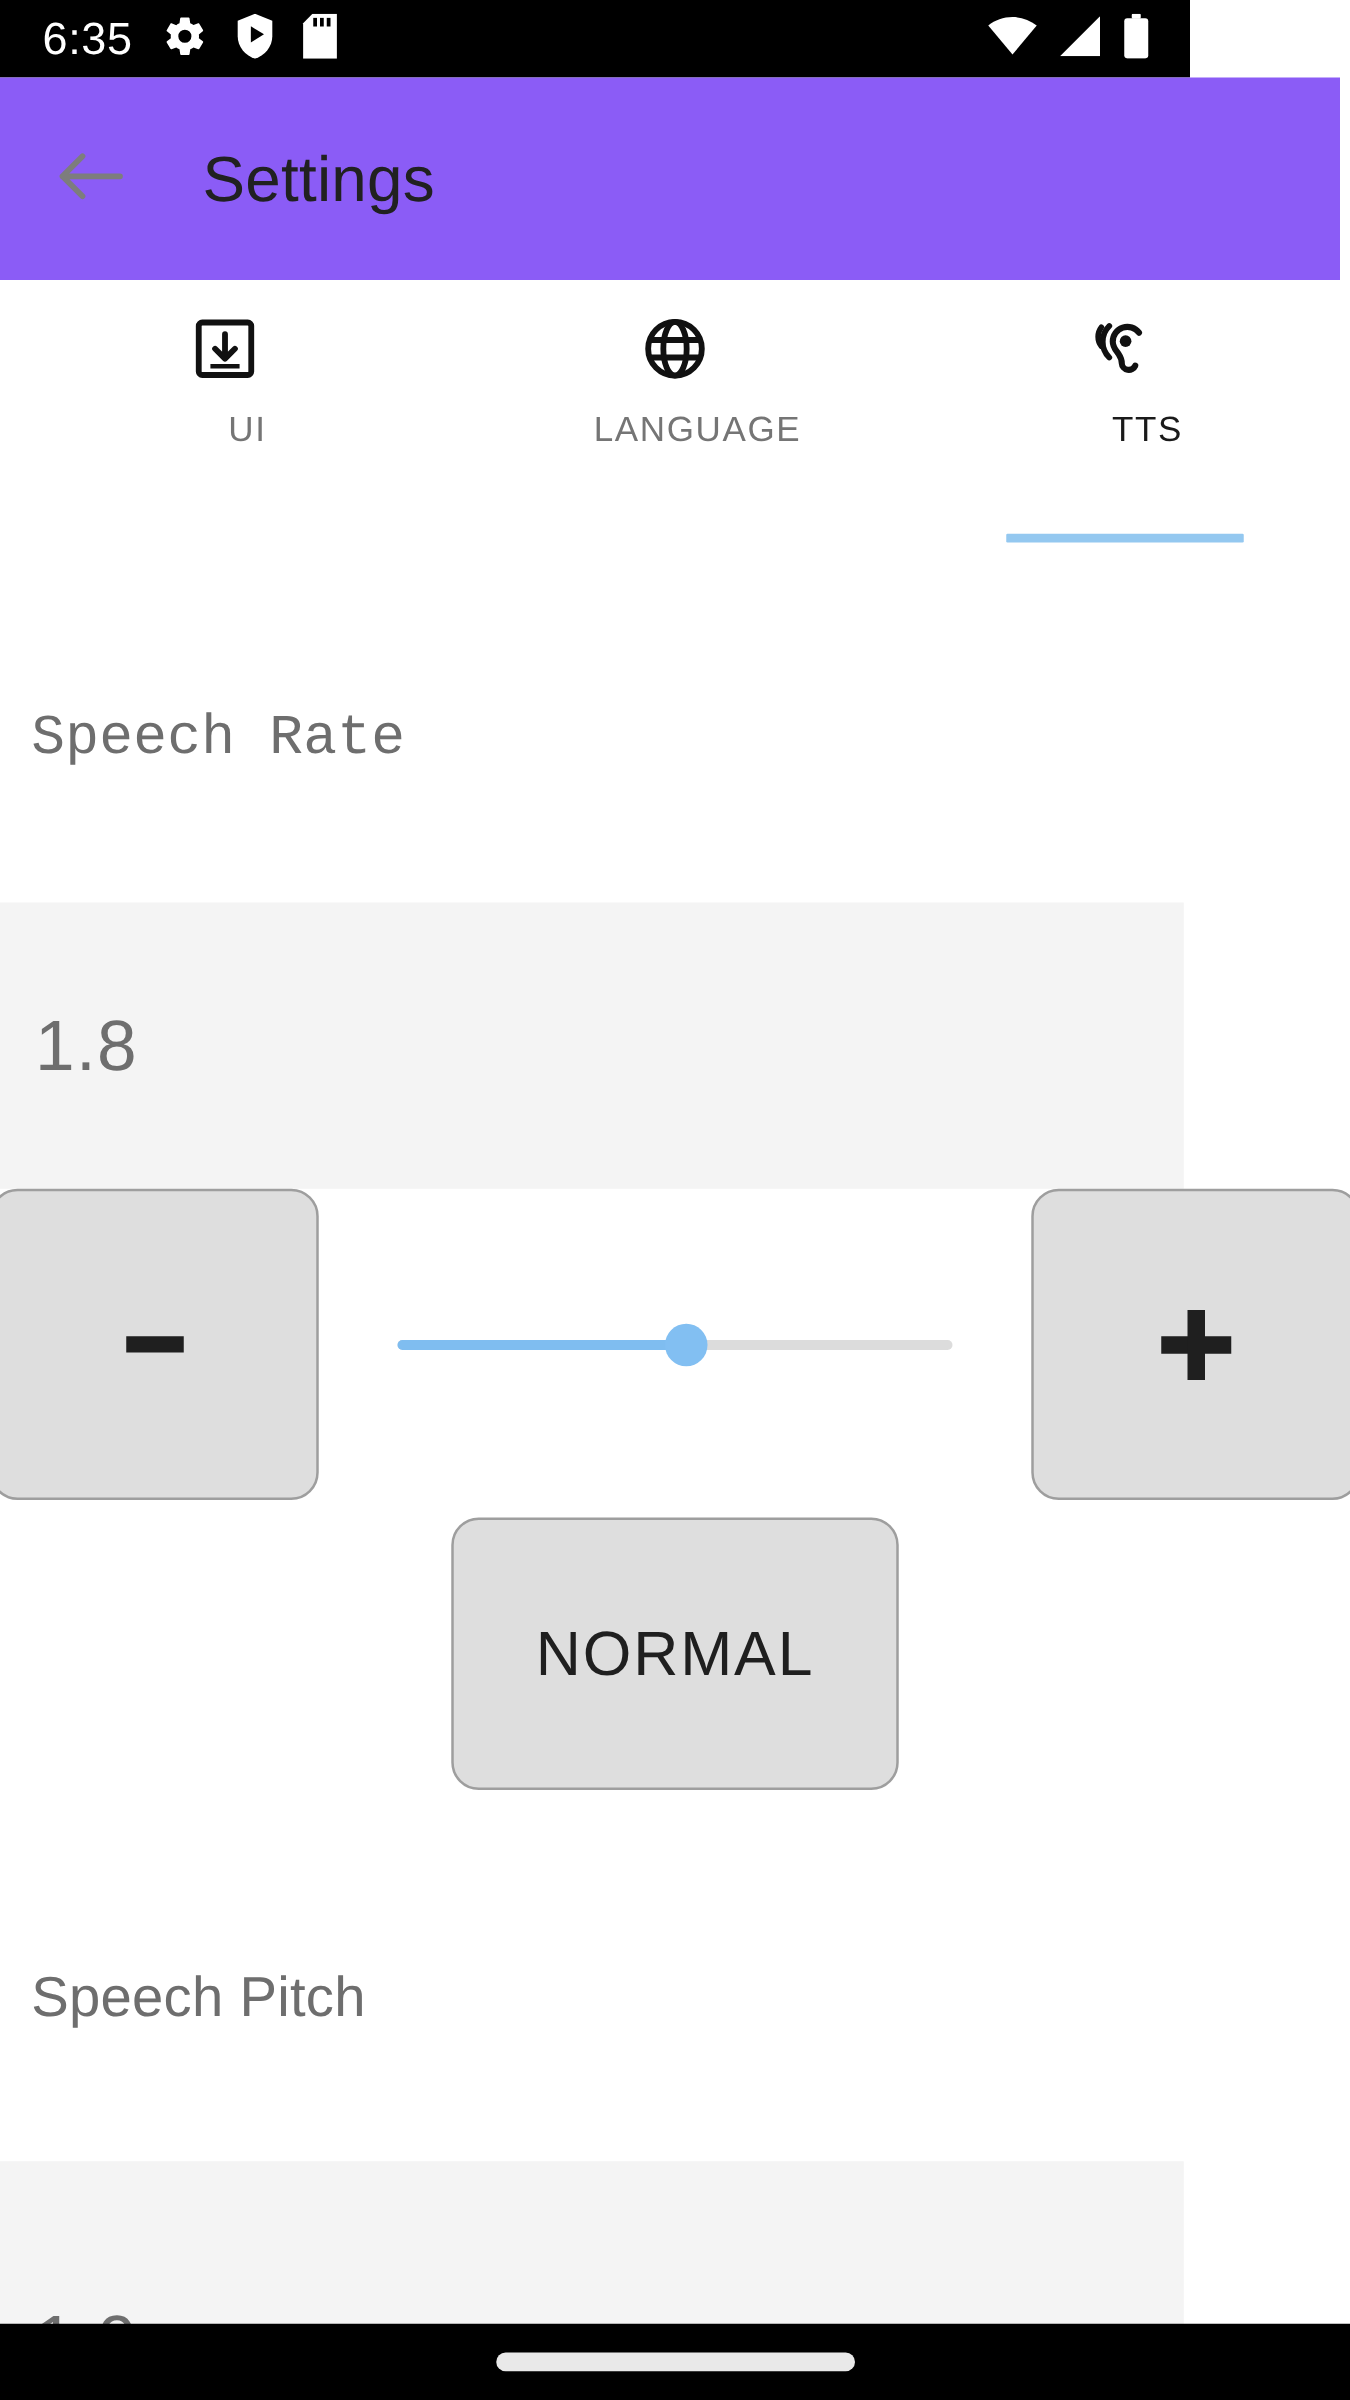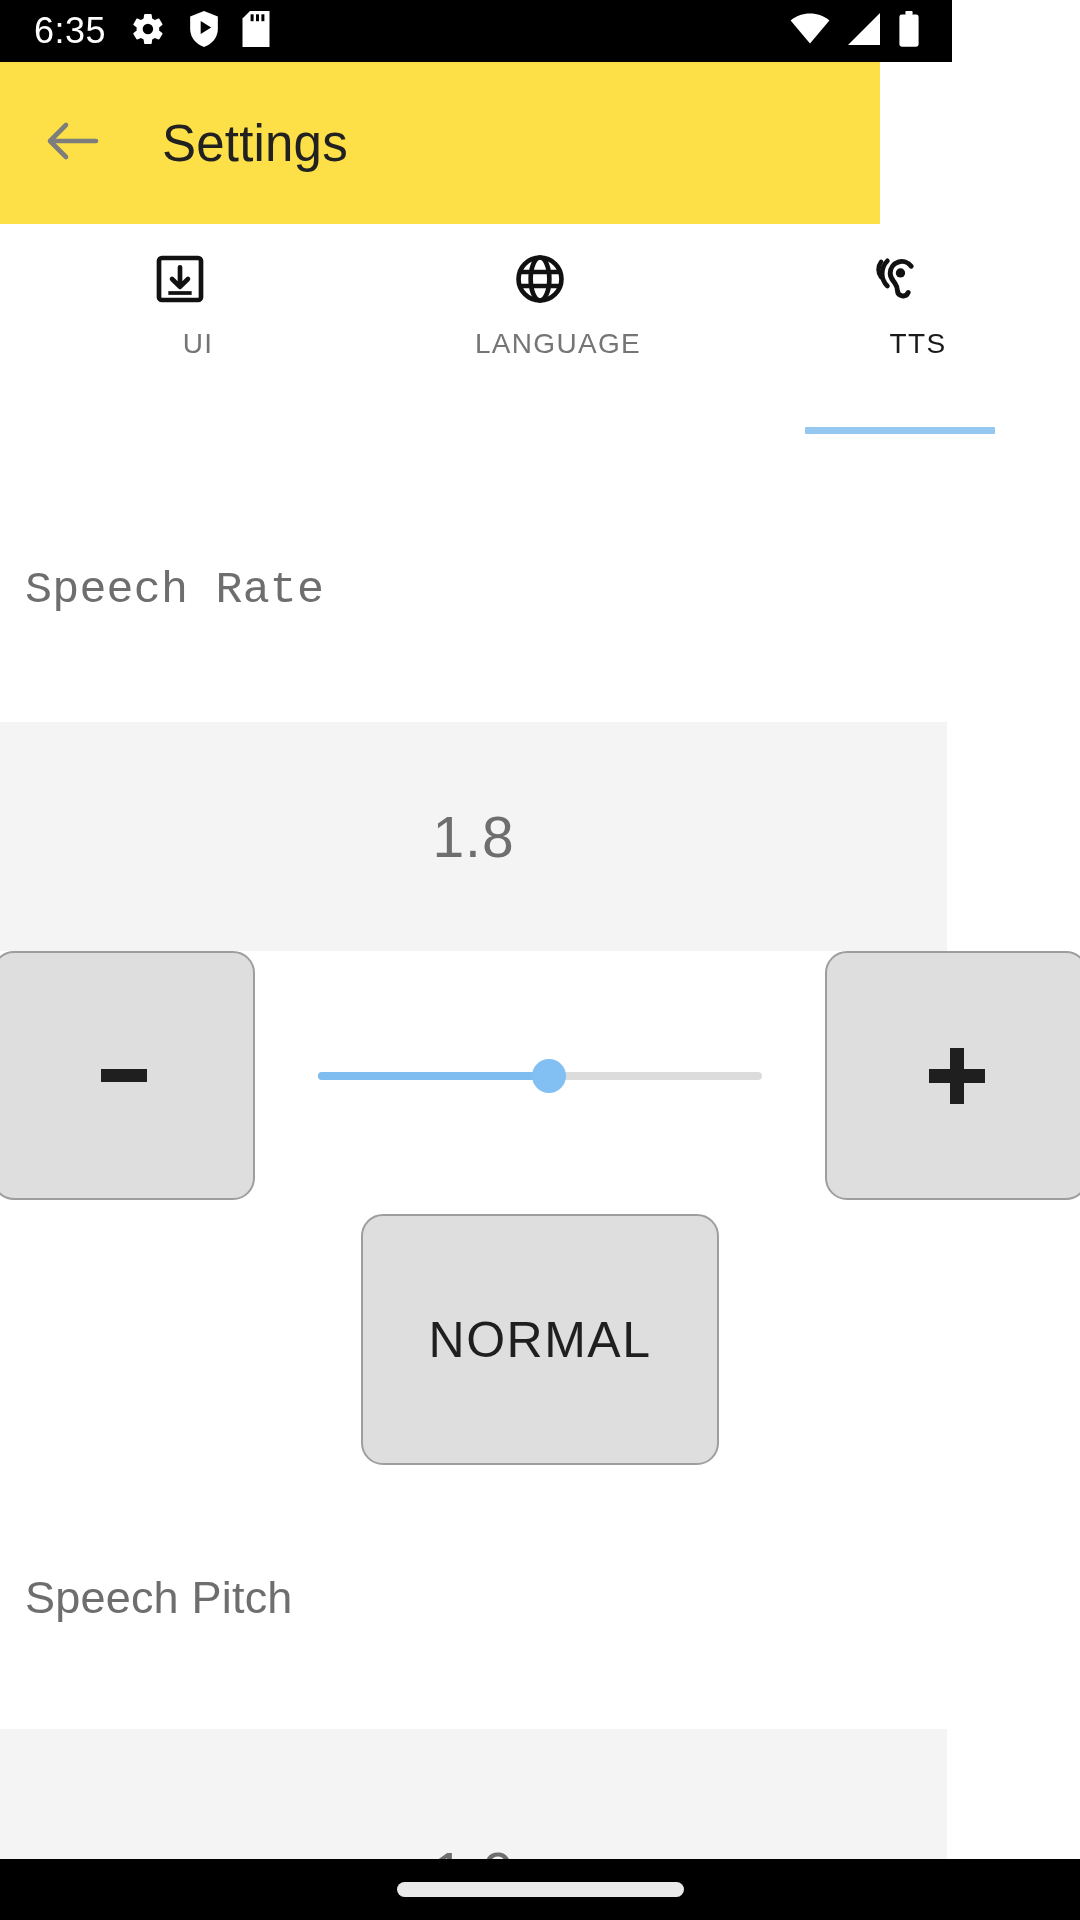--- a/index.html
+++ b/index.html
@@ -23,22 +23,22 @@
     color:#ffffff; font-size:36px; line-height:1;
     letter-spacing:0.5px; font-weight:400;
   }
   .status-left-icons{ display:flex; align-items:center; gap:22px; margin-left:24px; }
   .status-right{ margin-left:auto; display:flex; align-items:center; gap:16px; padding-right:6px;}
   .sicon{ display:block; }
 
   
   .app-bar{
     position:absolute; top:62px; left:0;
-    width:880px; height:162px;
-    background:#fde047;
+    width:1072px; height:162px;
+    background:#8b5cf6;
     display:flex; align-items:center;
   }
   .back-btn{
     width:62px; height:62px; margin-left:42px;
     display:flex; align-items:center; justify-content:center;
     cursor:pointer;
   }
   .app-title{
     font-size:51px; color:#212121; font-weight:400;
     margin-left:58px; letter-spacing:0.2px;
@@ -80,21 +80,21 @@
     position:absolute; left:25px;
     font-size:45px; color:#6e6e6e; font-weight:400;
     letter-spacing:0.2px;
   }
   #speech-rate-title{ top:565px;font-family:Liberation Mono, monospace; }
   #speech-pitch-title{ top:1572px; }
 
   .value-band{
     position:absolute; left:0; width:947px;
     background:#f4f4f4;
-    display:flex; align-items:center; justify-content:center;
+    display:flex; align-items:center; justify-content:flex-start;padding-left:28px;
   }
   #rate-band{ top:722px; height:229px; }
   #pitch-band{ top:1729px; height:191px; }
   .value-text{
     font-size:57px; color:#6e6e6e; font-weight:400;
     letter-spacing:1px;
   }
   #pitch-band .value-text{ margin-top:96px; }
 
   
@@ -136,21 +136,21 @@
   }
   .slider-thumb{
     position:absolute; top:10px;
     width:34px; height:34px; border-radius:50%;
     background:#82bff2; transform:translateX(-17px);
   }
 
   
   #normal-btn{
     position:absolute; top:1214px; left:361px;
-    width:358px; height:251px;
+    width:358px; height:218px;
     background:#dedede;
     border:2px solid #9e9e9e;
     border-radius:22px;
     display:flex; align-items:center; justify-content:center;
     cursor:pointer;
   }
   #normal-btn .btn-label{
     font-size:50px; color:#1f1f1f; letter-spacing:1.5px; font-weight:400;
   }
 

